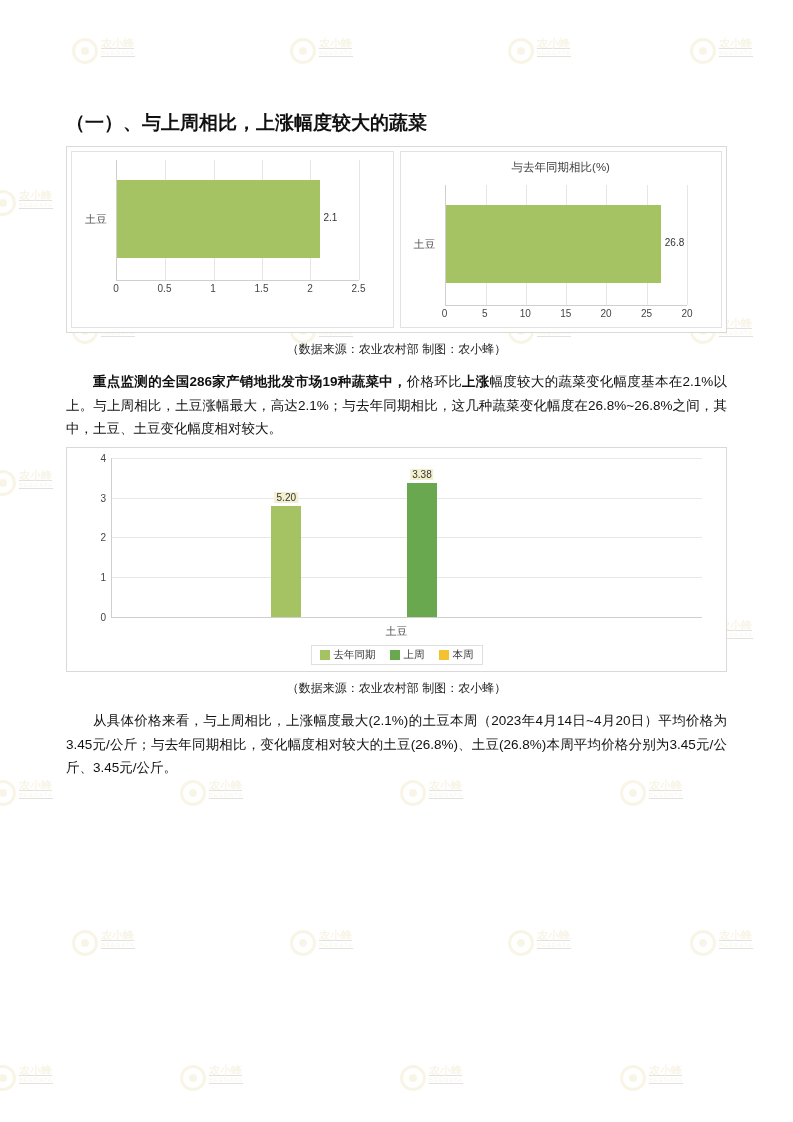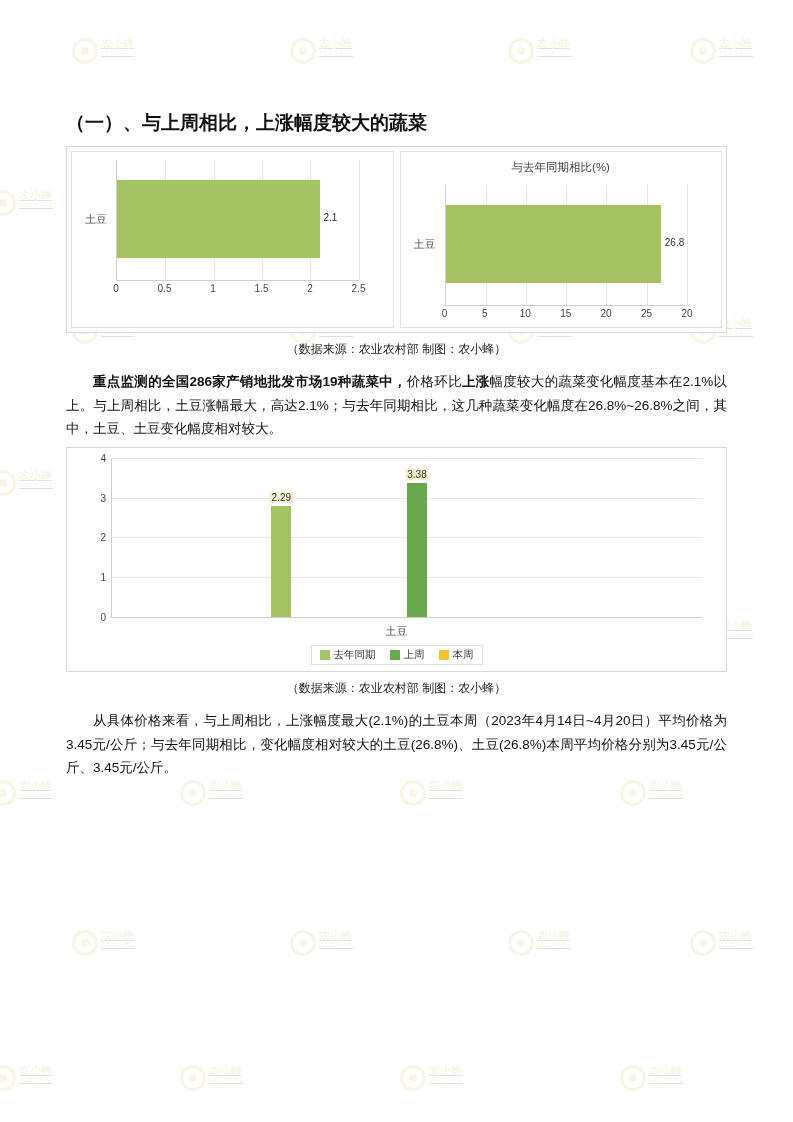--- a/index.html
+++ b/index.html
@@ -167,21 +167,21 @@
     position:absolute;
     left: -22px;
     font-size: 10px;
     color:#444;
     transform: translateY(-50%);
     width: 16px; text-align:right;
   }
   .vbar {
     position:absolute;
     bottom: 0;
-    width: 20px;
+    width: 30px;
   }
   .vbar .lbl {
     position:absolute;
     top: -14px;
     left: 50%;
     transform: translateX(-50%);
     font-size: 10px;
     color:#333;
     background: #f3f0cf;
     padding: 0 2px;
@@ -507,21 +507,21 @@
       <div class="gridh" style="top:25%"></div>
       <div class="gridh" style="top:50%"></div>
       <div class="gridh" style="top:75%"></div>
       <div class="ytick" style="top:100%">0</div>
       <div class="ytick" style="top:75%">1</div>
       <div class="ytick" style="top:50%">2</div>
       <div class="ytick" style="top:25%">3</div>
       <div class="ytick" style="top:0%">4</div>
 
       <div class="vbar" style="left:27%; height:69.75%; background:#a6c364;">
-        <span class="lbl">2.29</span>
+        <span class="lbl">5.20</span>
       </div>
       <div class="vbar" style="left:50%; height:84.5%; background:#6aa84f;">
         <span class="lbl">3.38</span>
       </div>
     </div>
     <div class="vcat">土豆</div>
     <div class="legend">
       <div class="item">
           <span class="sw" style="background:#a6c364"></span>
           <span>去年同期</span>

